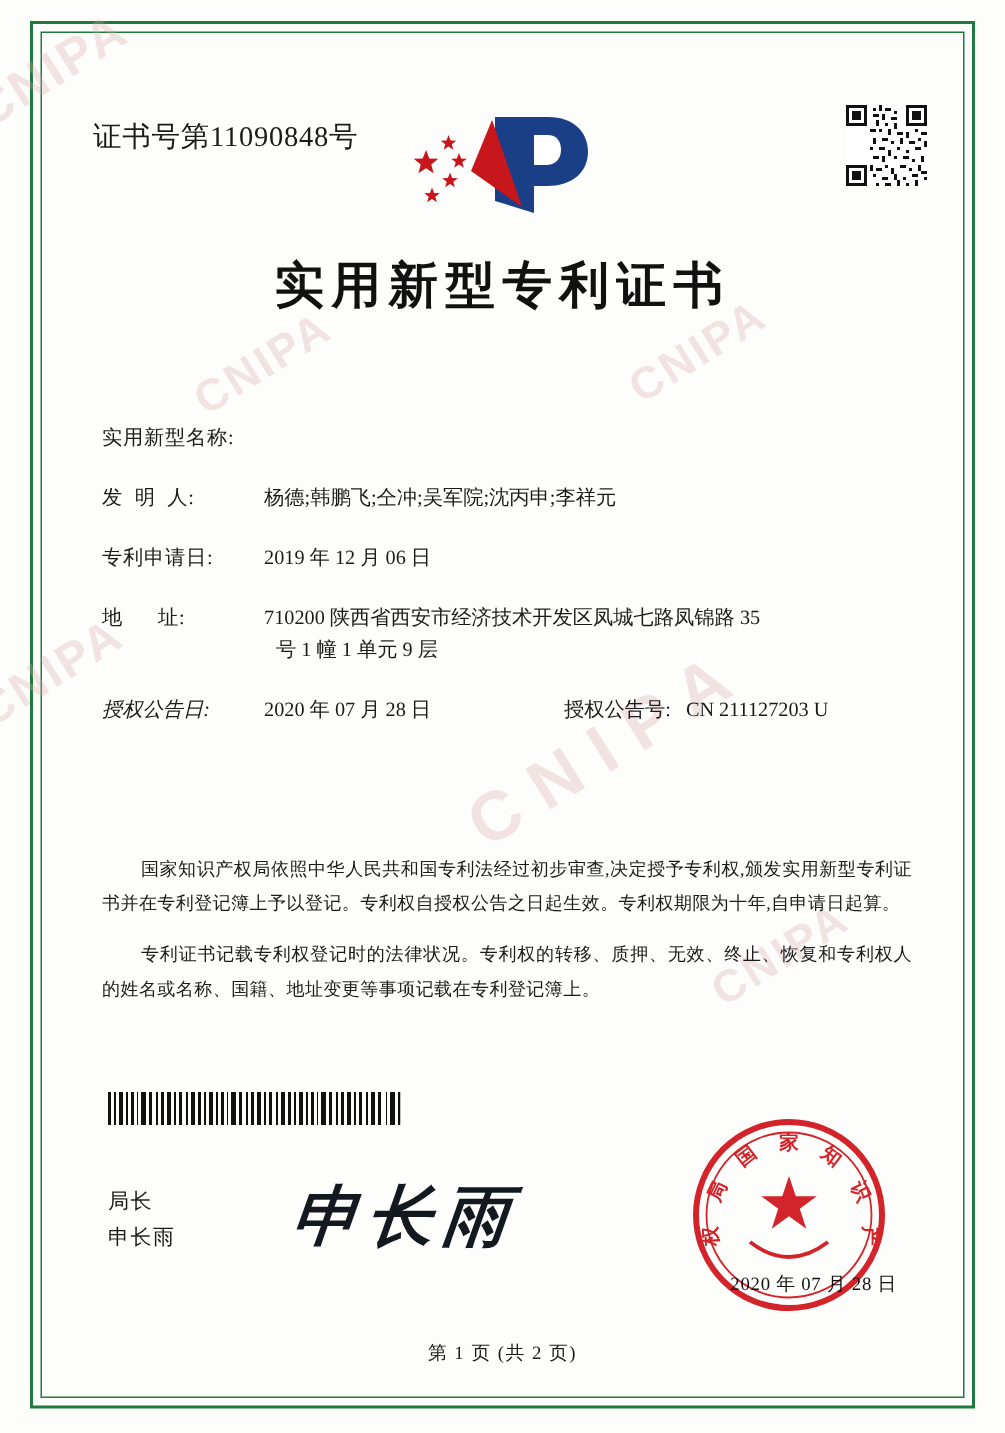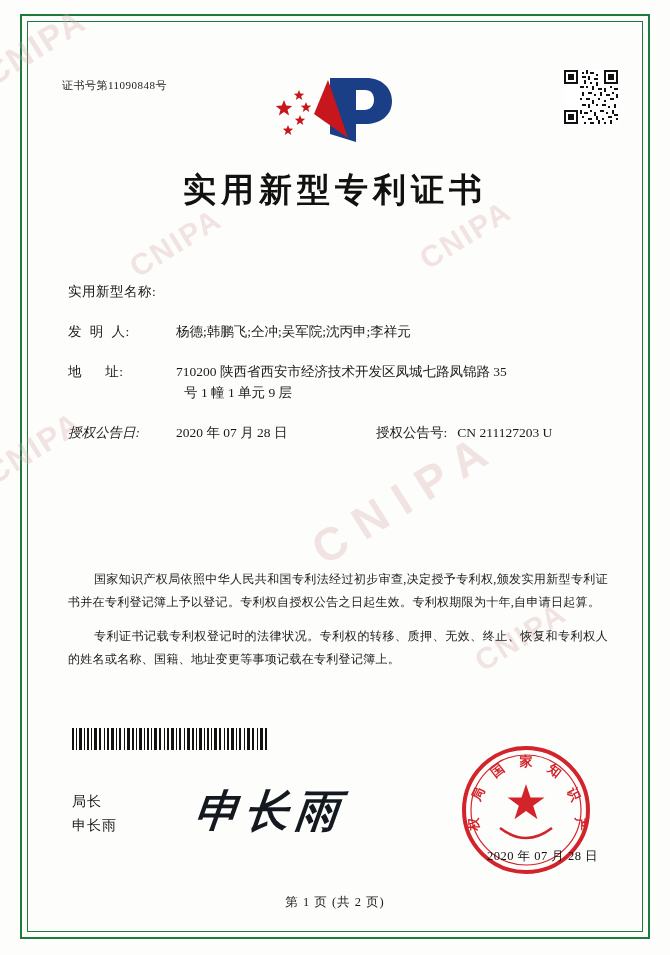--- a/index.html
+++ b/index.html
@@ -49,21 +49,21 @@
   .wm2 { left: 125px;  top: 226px; font-size: 30px; }
   .wm3 { left: 415px;  top: 218px; font-size: 30px; }
   .wm4 { left: -20px;  top: 430px; font-size: 32px; }
   .wm5 { left: 300px;  top: 470px; font-size: 46px; letter-spacing: 14px;}
   .wm6 { left: 470px;  top: 620px; font-size: 30px; }
 
   
   .cert-no {
     position: absolute;
     left: 62px; top: 78px;
-    font-size: 11px;
+    font-size: 19px;
     letter-spacing: 0.5px;
   }
 
   
   .qr {
     position: absolute;
     right: 52px; top: 70px;
     width: 54px; height: 54px;
     background: #ffffff;
   }
@@ -310,20 +310,24 @@
     <div class="row">
       <div class="label">实用新型名称:</div>
     </div>
 
     <div class="row">
       <div class="label">发  明  人:</div>
       <div class="value">杨德;韩鹏飞;仝冲;吴军院;沈丙申;李祥元</div>
     </div>
 
 
+    <div class="row">
+      <div class="label">专利申请日:</div>
+      <div class="value">2019 年 12 月 06 日</div>
+    </div>
 
 
     <div class="row">
       <div class="label">地      址:</div>
       <div class="value">
         <span>710200 陕西省西安市经济技术开发区凤城七路凤锦路 35</span>
         <span class="line2">号 1 幢 1 单元 9 层</span>
       </div>
     </div>
 

